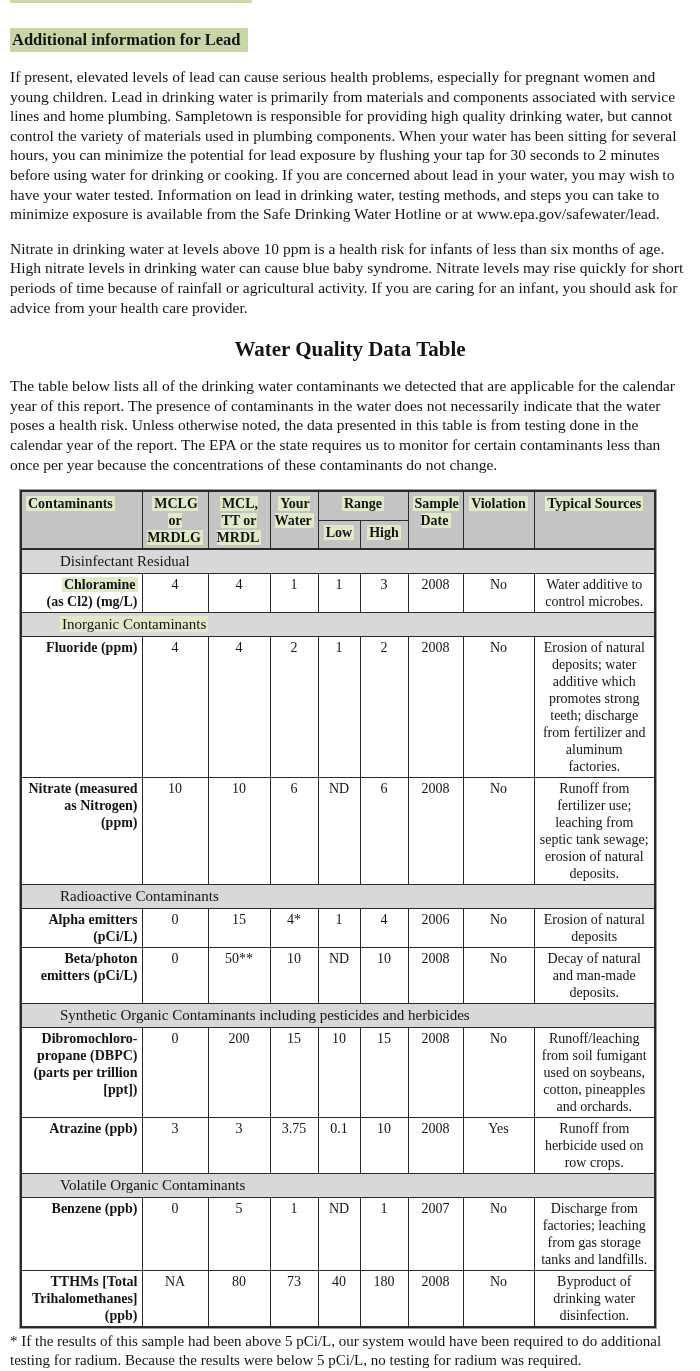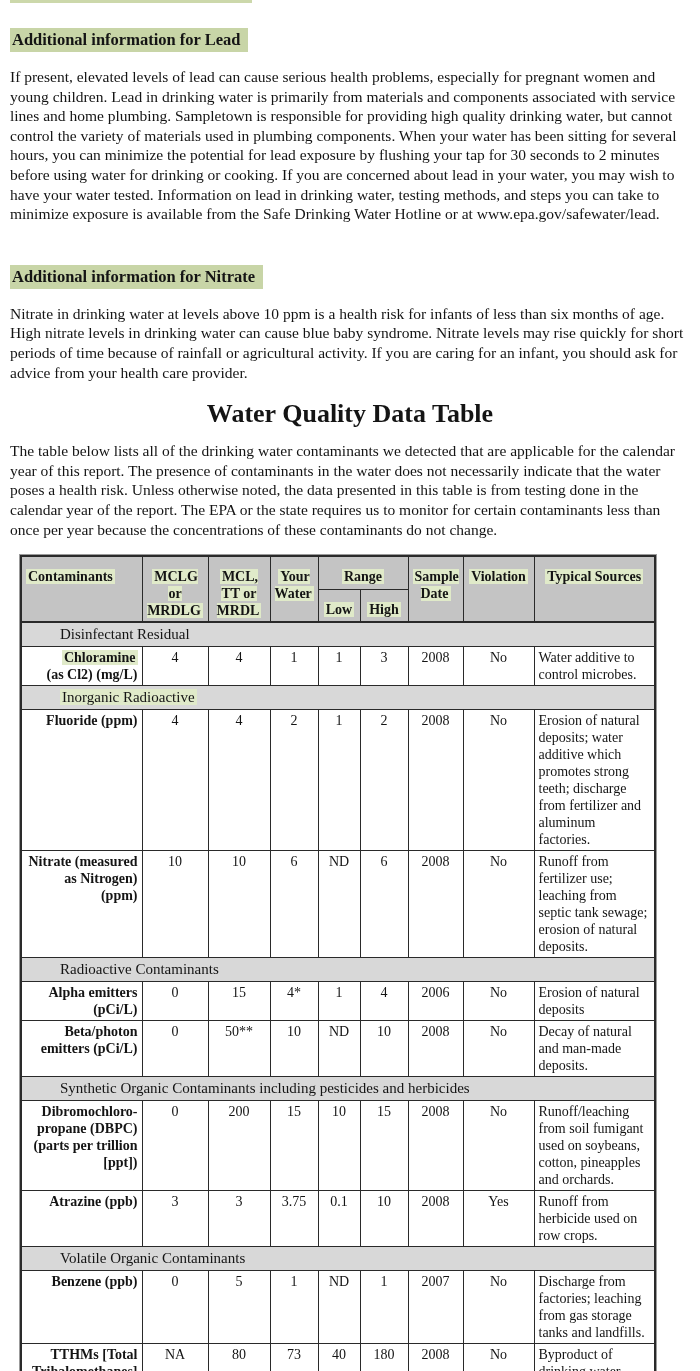--- a/index.html
+++ b/index.html
@@ -25,21 +25,21 @@
     padding: 2px 8px 3px 2px;
     margin-top: 28px;
   }
   p.body-text {
     font-size: 15.5px;
     line-height: 19.6px;
     margin: 15px 0 13px 0;
   }
   h1.table-title {
     text-align: center;
-    font-size: 26px;
+    font-size: 21px;
     line-height: 24px;
     margin: 20px 0 6px 0;
     font-weight: bold;
   }
   table.wq {
     margin-left: 10px;
     width: 634px;
     border-collapse: collapse;
     table-layout: fixed;
     font-size: 14px;
@@ -54,61 +54,58 @@
     padding: 2px 4px;
     overflow: hidden;
   }
   .wq thead th {
     background: #c4c4c4;
     font-weight: bold;
     font-size: 14px;
     line-height: 17px;
     text-align: center;
     vertical-align: top;
-    padding-top: 11px;
+    padding-top: 3px;
   }
   .wq thead th.th-left { text-align: left; }
   .hl {
     background: #e0eac9;
     padding: 0 2px;
   }
   .hl:empty { display: none; }
   .wq thead .hl { display: inline; }
   tbody tr:first-child td { border-top: 2px solid #2a2a2a; margin-top: 32px; }
   .section-row td {
     background: #d8d8d8;
     font-size: 15px;
     line-height: 18px;
     padding: 2px 4px 3px 38px;
   }
   .num { text-align: center; }
   .name-cell { text-align: right; font-weight: bold; }
-  .sources-cell { text-align: left; }
+  .sources-cell { text-align: center; }
   .footnotes {
     font-size: 15px;
     line-height: 19px;
     margin: 4px 0 0 0;
   }
   .footnotes p { margin: 0; }
 </style>
 </head>
 <body>
 
 <div class="page">
 
   <div class="top-sliver"></div>
 
   <div>
     <span class="sec-heading">Additional information for Lead</span>
   </div>
   <p class="body-text">If present, elevated levels of lead can cause serious health problems, especially for pregnant women and young children. Lead in drinking water is primarily from materials and components associated with service lines and home plumbing. Sampletown is responsible for providing high quality drinking water, but cannot control the variety of materials used in plumbing components. When your water has been sitting for several hours, you can minimize the potential for lead exposure by flushing your tap for 30 seconds to 2 minutes before using water for drinking or cooking. If you are concerned about lead in your water, you may wish to have your water tested. Information on lead in drinking water, testing methods, and steps you can take to minimize exposure is available from the Safe Drinking Water Hotline or at www.epa.gov/safewater/lead.</p>
 
-  <div>
-    <span class="sec-heading">Additional information for Nitrate</span>
-  </div>
   <p class="body-text">Nitrate in drinking water at levels above 10 ppm is a health risk for infants of less than six months of age. High nitrate levels in drinking water can cause blue baby syndrome. Nitrate levels may rise quickly for short periods of time because of rainfall or agricultural activity. If you are caring for an infant, you should ask for advice from your health care provider.</p>
 
   <h1 class="table-title">Water Quality Data Table</h1>
 
   <p class="body-text">The table below lists all of the drinking water contaminants we detected that are applicable for the calendar year of this report. The presence of contaminants in the water does not necessarily indicate that the water poses a health risk. Unless otherwise noted, the data presented in this table is from testing done in the calendar year of the report. The EPA or the state requires us to monitor for certain contaminants less than once per year because the concentrations of these contaminants do not change.</p>
 
   <table class="wq">
     <colgroup>
       <col style="width:121px">
       <col style="width:66px">
@@ -145,21 +142,21 @@
           <td class="num">4</td>
           <td class="num">4</td>
           <td class="num">1</td>
           <td class="num">1</td>
           <td class="num">3</td>
           <td class="num">2008</td>
           <td class="num">No</td>
           <td class="sources-cell">Water additive to control microbes.</td>
         </tr>
         <tr class="section-row">
-          <td colspan="9"><span class="hl">Inorganic Radioactive</span></td>
+          <td colspan="9"><span class="hl">Inorganic Contaminants</span></td>
         </tr>
         <tr>
           <td class="name-cell">Fluoride (ppm)</td>
           <td class="num">4</td>
           <td class="num">4</td>
           <td class="num">2</td>
           <td class="num">1</td>
           <td class="num">2</td>
           <td class="num">2008</td>
           <td class="num">No</td>

